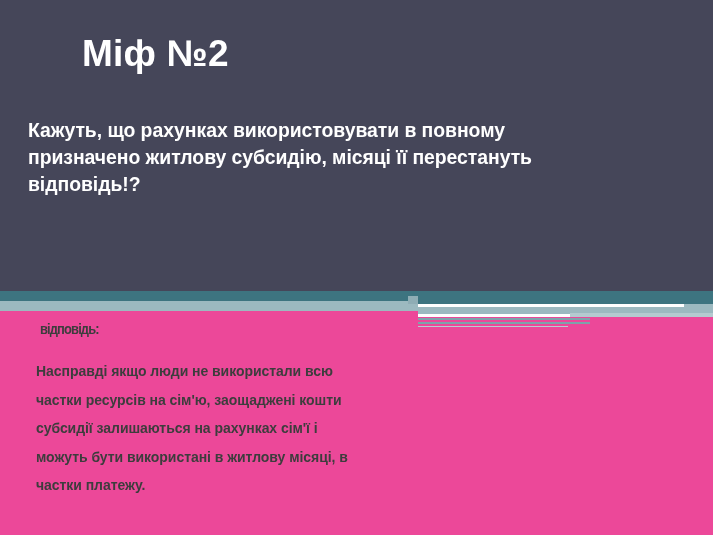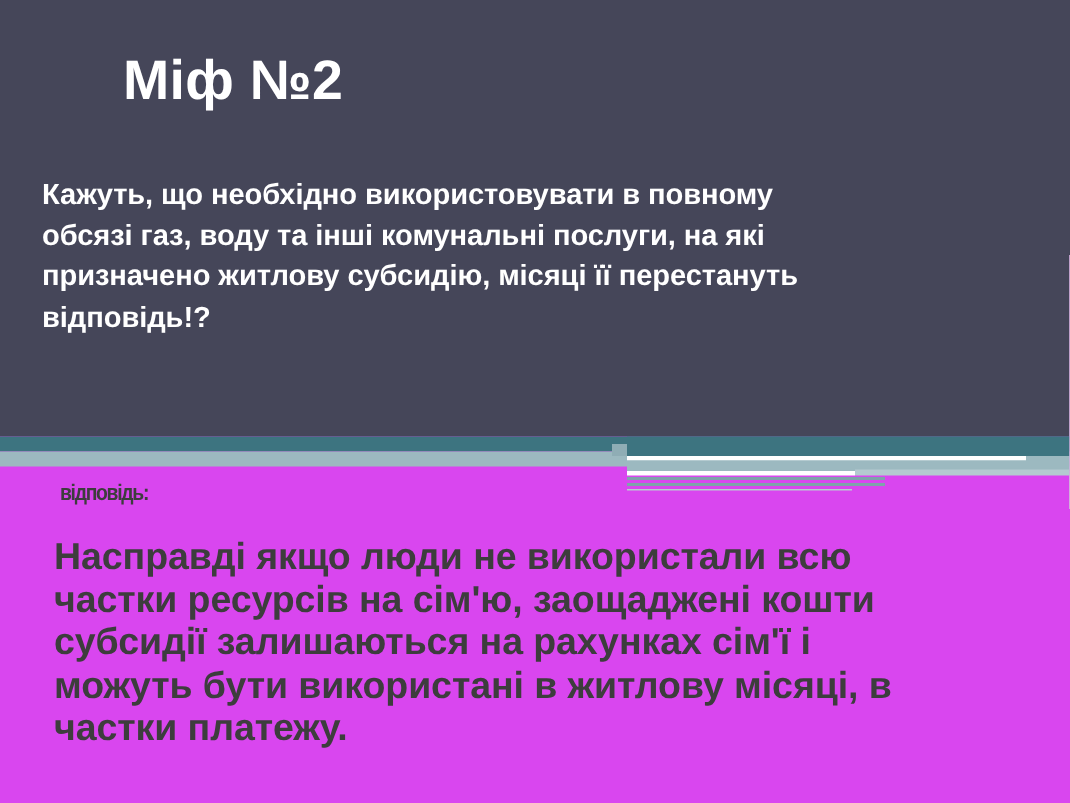--- a/index.html
+++ b/index.html
@@ -8,21 +8,21 @@
     background: #ffffff;
   }
   body {
     font-family: "Liberation Sans", sans-serif;
   }
   #slide {
     position: relative;
     width: 713px;
     height: 535px;
     overflow: hidden;
-    background: #d946ef;
+    background: #ec4899;
   }
 
   
   #top-panel {
     position: absolute;
     left: 0;
     top: 0;
     width: 713px;
     height: 291px;
     background: #454659;
@@ -151,42 +151,41 @@
     transform: scaleX(0.86);
     transform-origin: left top;
     white-space: nowrap;
   }
   #answer-text {
     position: absolute;
     left: 36px;
     top: 357px;
     width: 600px;
     color: #3d3d3d;
-    font-size: 25px;
+    font-size: 14px;
     font-weight: bold;
     line-height: 28.6px;
     letter-spacing: -0.05px;
   }
   #answer-text .al {
     display: block;
     white-space: nowrap;
   }
 </style>
 </head>
 <body>
 
 <div id="slide">
 
   <div id="top-panel"></div>
 
   <div id="slide-title">Міф №2</div>
 
   <div id="question-text">
-    <span class="ql">Кажуть, що необхідно використовувати в повному</span>
-    <span class="ql">обсязі газ, воду та інші комунальні послуги, на які</span>
+    <span class="ql">Кажуть, що рахунках використовувати в повному</span>
     <span class="ql">призначено житлову субсидію, місяці її перестануть</span>
     <span class="ql">відповідь!?</span>
   </div>
 
   <div class="band" id="band-teal"></div>
   <div class="band" id="band-light"></div>
 
   <div class="deco" id="deco-teal-tab"></div>
   <div class="deco" id="deco-teal-block"></div>
   <div class="deco" id="deco-white-1"></div>

